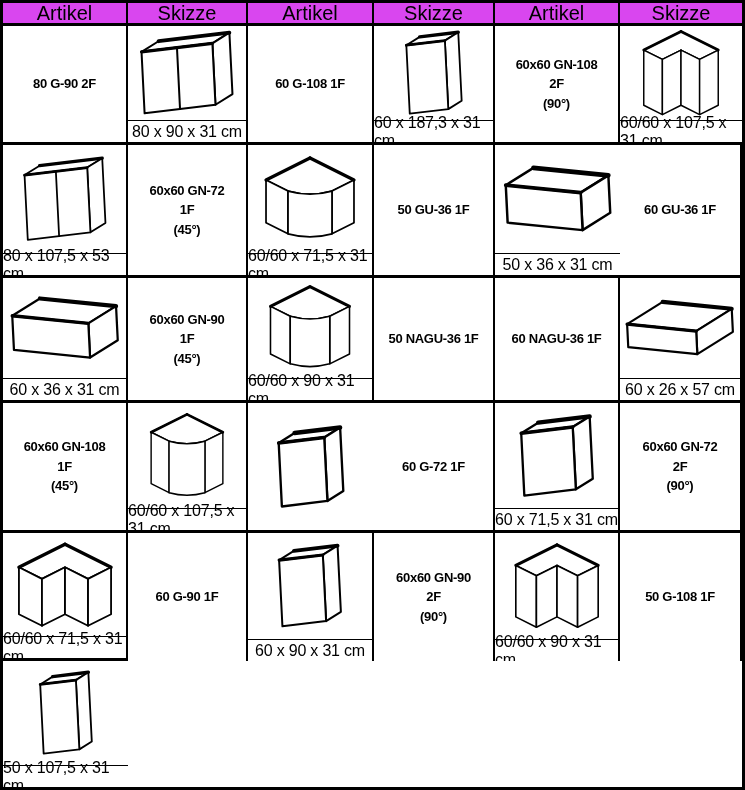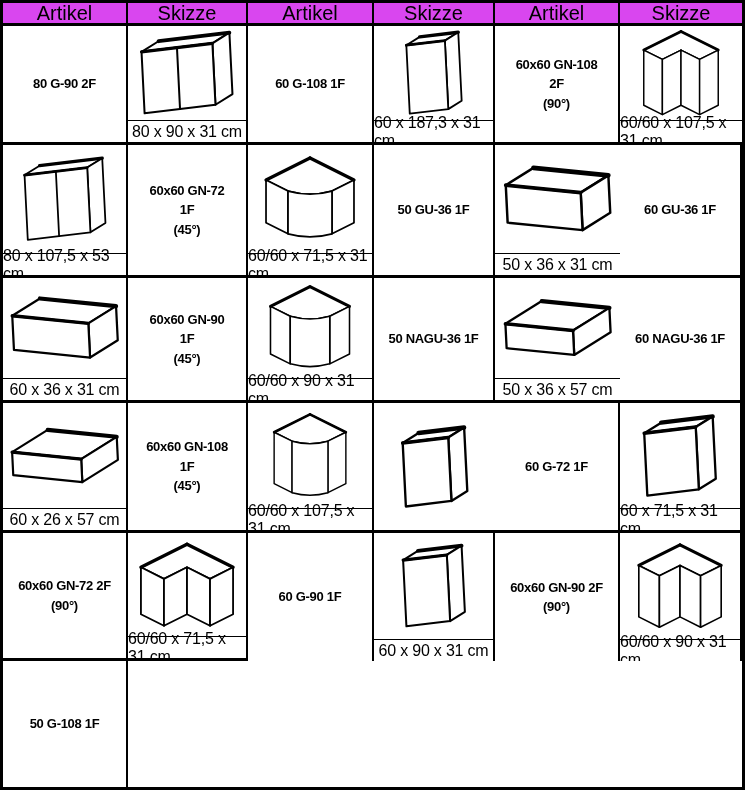--- a/index.html
+++ b/index.html
@@ -184,32 +184,20 @@
           <path d="M 21.6 -41.2 Q 43.2 -35.2 64.8 -41.2 L 64.8 10.8 Q 43.2 16.8 21.6 10.8 Z" fill="#fff" stroke="#000" stroke-width="1.7" stroke-linejoin="round"></path>
           <line x1="86.4" y1="-52.0" x2="43.2" y2="-73.6" stroke="#000" stroke-width="3.2" stroke-linecap="round"></line>
           <line x1="43.2" y1="-73.6" x2="0.0" y2="-52.0" stroke="#000" stroke-width="3.2" stroke-linecap="round"></line>
         </svg>
       </div>
     <div class="dims">60/60 x 90 x 31 cm</div>
   </div>
   <div class="cell article-cell">
       <div class="article-label">50 NAGU-36 1F</div>
     </div>
-  <div class="cell skizze-cell last-col">
-    <div class="sketch-area">
-        <svg width="116" height="90" viewBox="-4.0 -20.8 85.8 47.8" preserveAspectRatio="xMidYMid meet" xmlns="http://www.w3.org/2000/svg">
-          <polygon points="0.0,0.0 26.9,-16.8 76.9,-11.8 50.0,5.0" fill="#fff" stroke="#000" stroke-width="1.7" stroke-linejoin="round"></polygon>
-          <polygon points="50.0,5.0 76.9,-11.8 77.8,6.2 50.9,23.0" fill="#fff" stroke="#000" stroke-width="1.7" stroke-linejoin="round"></polygon>
-          <polygon points="0.0,0.0 50.0,5.0 50.9,23.0 0.9,18.0" fill="#fff" stroke="#000" stroke-width="1.7" stroke-linejoin="round"></polygon>
-          <line x1="26.9" y1="-16.8" x2="76.9" y2="-11.8" stroke="#000" stroke-width="3.2" stroke-linecap="round"></line>
-          <line x1="0.0" y1="0.0" x2="50.0" y2="5.0" stroke="#000" stroke-width="2.6" stroke-linecap="round"></line>
-        </svg>
-      </div>
-    <div class="dims">50 x 36 x 57 cm</div>
-  </div>
 
   <div class="cell article-cell">
       <div class="article-label">60 NAGU-36 1F</div>
     </div>
   <div class="cell skizze-cell">
     <div class="sketch-area">
         <svg width="116" height="90" viewBox="-4.0 -21.4 90.7 48.8" preserveAspectRatio="xMidYMid meet" xmlns="http://www.w3.org/2000/svg">
           <polygon points="0.0,0.0 27.8,-17.4 81.8,-12.0 54.0,5.4" fill="#fff" stroke="#000" stroke-width="1.7" stroke-linejoin="round"></polygon>
           <polygon points="54.0,5.4 81.8,-12.0 82.7,6.0 54.9,23.4" fill="#fff" stroke="#000" stroke-width="1.7" stroke-linejoin="round"></polygon>
           <polygon points="0.0,0.0 54.0,5.4 54.9,23.4 0.9,18.0" fill="#fff" stroke="#000" stroke-width="1.7" stroke-linejoin="round"></polygon>
@@ -311,14 +299,26 @@
           <polygon points="64.8,10.8 86.4,0.0 86.4,-54.0 64.8,-43.2" fill="#fff" stroke="#000" stroke-width="1.7" stroke-linejoin="round"></polygon>
           <line x1="86.4" y1="-54.0" x2="43.2" y2="-75.6" stroke="#000" stroke-width="3.2" stroke-linecap="round"></line>
           <line x1="43.2" y1="-75.6" x2="0.0" y2="-54.0" stroke="#000" stroke-width="3.2" stroke-linecap="round"></line>
         </svg>
       </div>
     <div class="dims">60/60 x 90 x 31 cm</div>
   </div>
   <div class="cell article-cell last-row">
       <div class="article-label">50 G-108 1F</div>
     </div>
+  <div class="cell skizze-cell last-col last-row">
+    <div class="sketch-area">
+        <svg width="116" height="90" viewBox="-4.0 -15.2 55.7 83.2" preserveAspectRatio="xMidYMid meet" xmlns="http://www.w3.org/2000/svg">
+          <polygon points="0.0,0.0 11.5,-7.2 44.5,-11.2 33.0,-4.0" fill="#fff" stroke="#000" stroke-width="1.7" stroke-linejoin="round"></polygon>
+          <polygon points="33.0,-4.0 44.5,-11.2 47.7,52.8 36.2,60.0" fill="#fff" stroke="#000" stroke-width="1.7" stroke-linejoin="round"></polygon>
+          <polygon points="0.0,0.0 33.0,-4.0 36.2,60.0 3.2,64.0" fill="#fff" stroke="#000" stroke-width="1.7" stroke-linejoin="round"></polygon>
+          <line x1="11.5" y1="-7.2" x2="44.5" y2="-11.2" stroke="#000" stroke-width="3.2" stroke-linecap="round"></line>
+          <line x1="0.0" y1="0.0" x2="33.0" y2="-4.0" stroke="#000" stroke-width="2.6" stroke-linecap="round"></line>
+        </svg>
+      </div>
+    <div class="dims">50 x 107,5 x 31 cm</div>
+  </div>
 
 </div>
 
 </body></html>

